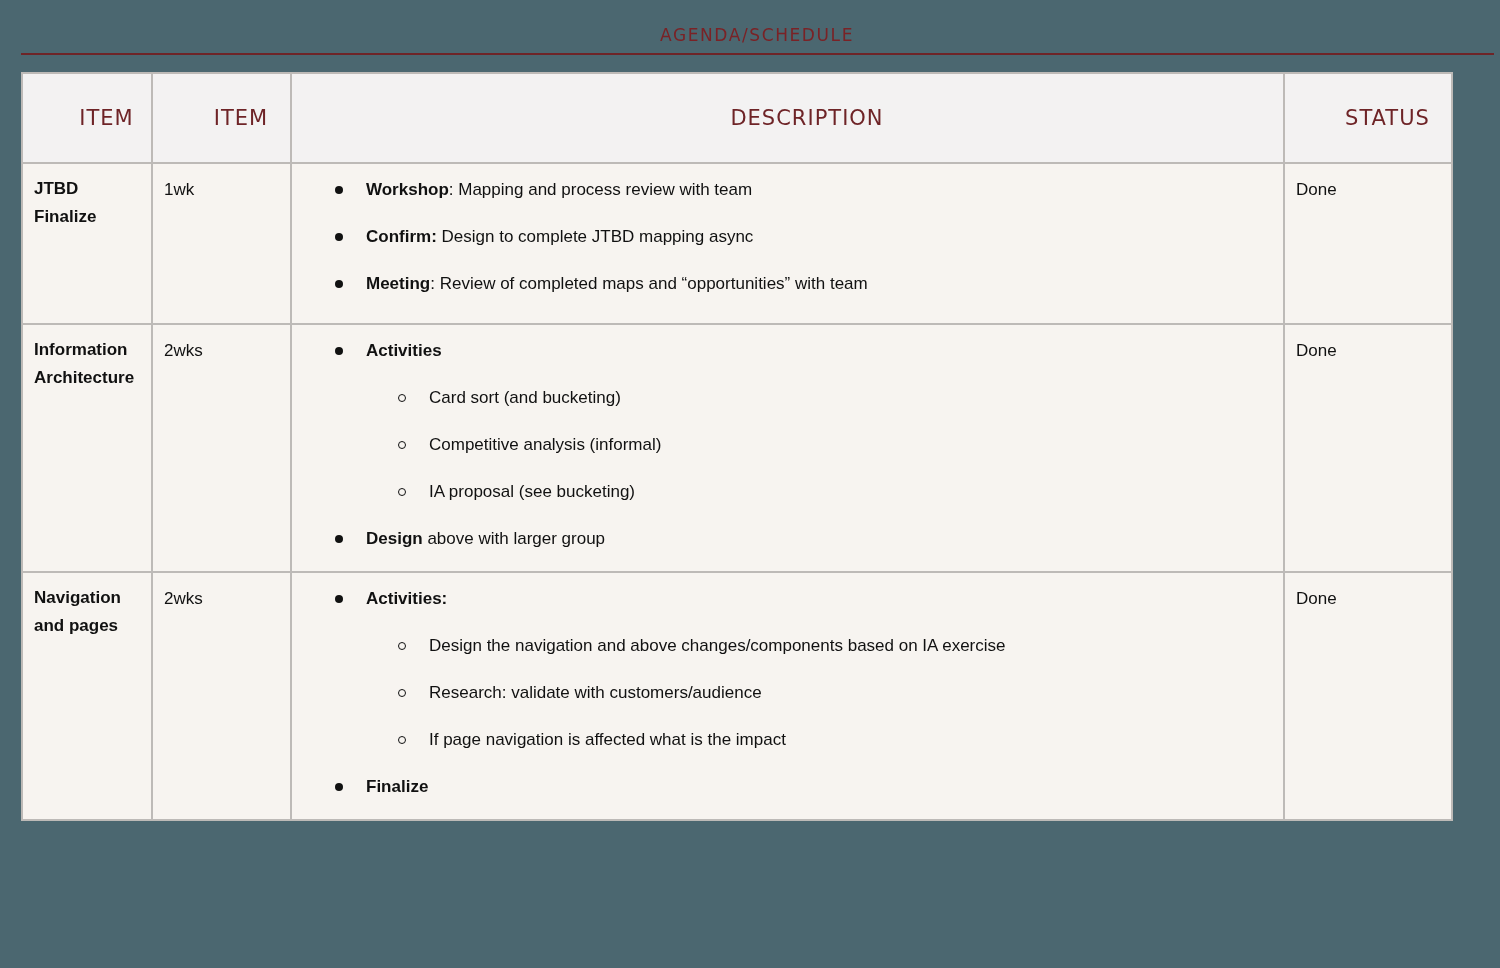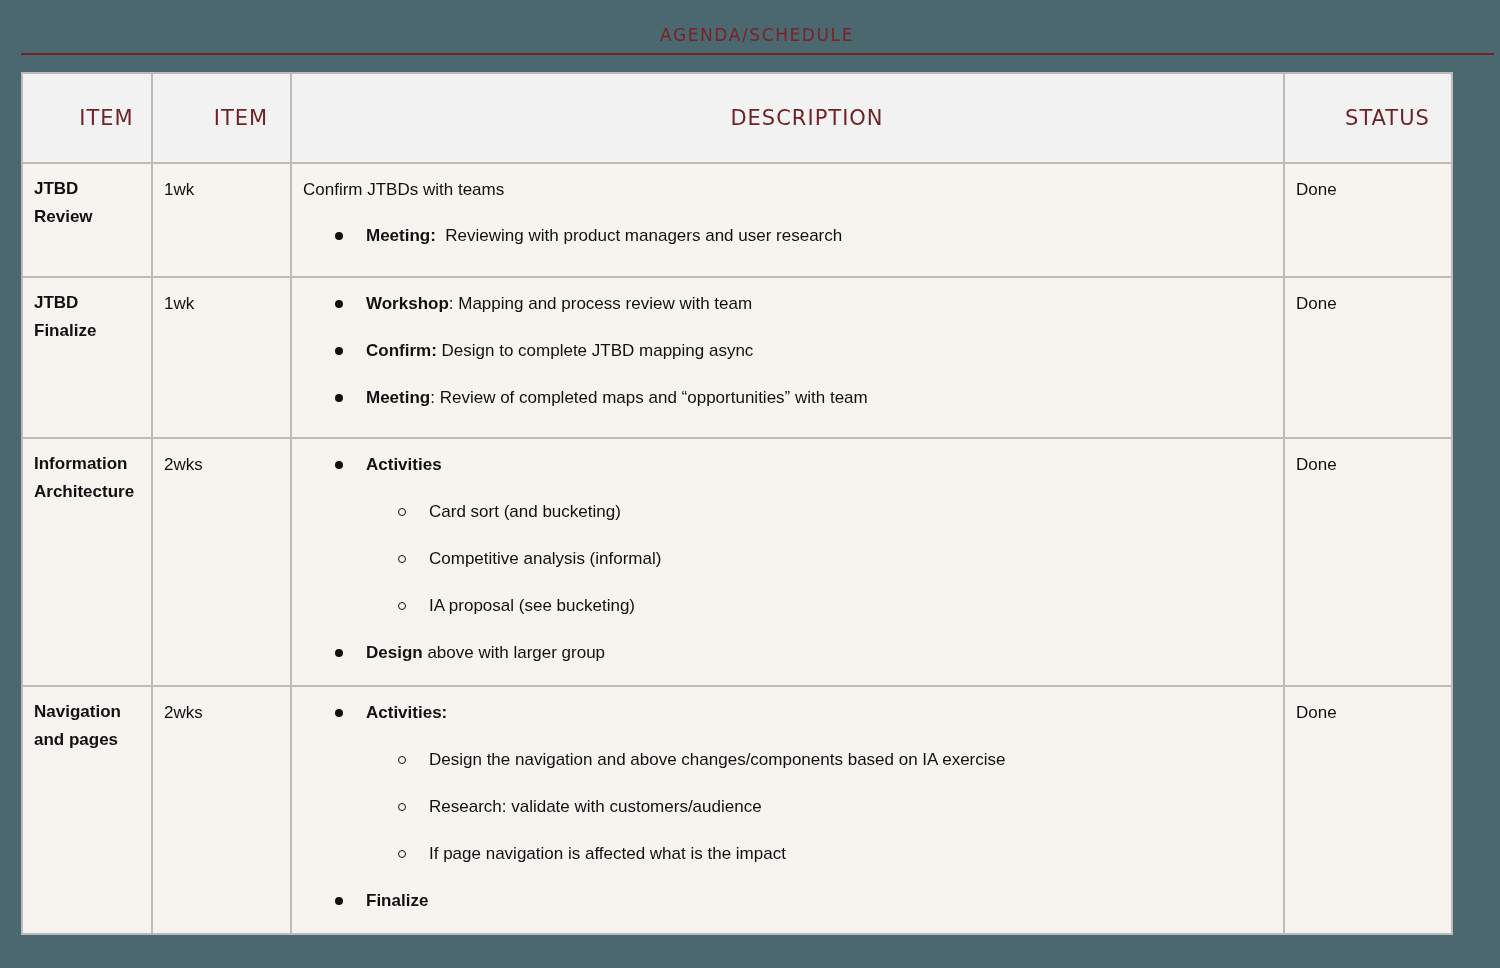--- a/index.html
+++ b/index.html
@@ -70,31 +70,20 @@
   <thead>
     <tr>
       <th>ITEM</th>
       <th>ITEM</th>
       <th>DESCRIPTION</th>
       <th>STATUS</th>
     </tr>
   </thead>
   <tbody>
 
-    <tr style="height:114px">
-      <td class="item">JTBD Review</td>
-      <td class="time">1wk</td>
-      <td>
-        <div class="desc-lead">Confirm JTBDs with teams</div>
-        <ul class="l1">
-          <li><span class="dot"></span><b>Meeting:</b><span style="white-space:pre">  Reviewing with product managers and user research</span></li>
-        </ul>
-      </td>
-      <td class="status">Done</td>
-    </tr>
 
     <tr style="height:161px">
       <td class="item">JTBD Finalize</td>
       <td class="time">1wk</td>
       <td>
         <ul class="l1">
           <li><span class="dot"></span><b>Workshop</b><span>: Mapping and process review with team</span></li>
           <li><span class="dot"></span><b>Confirm:</b><span> Design to complete JTBD mapping async</span></li>
           <li><span class="dot"></span><b>Meeting</b><span>: Review of completed maps and “opportunities” with team</span></li>
         </ul>

